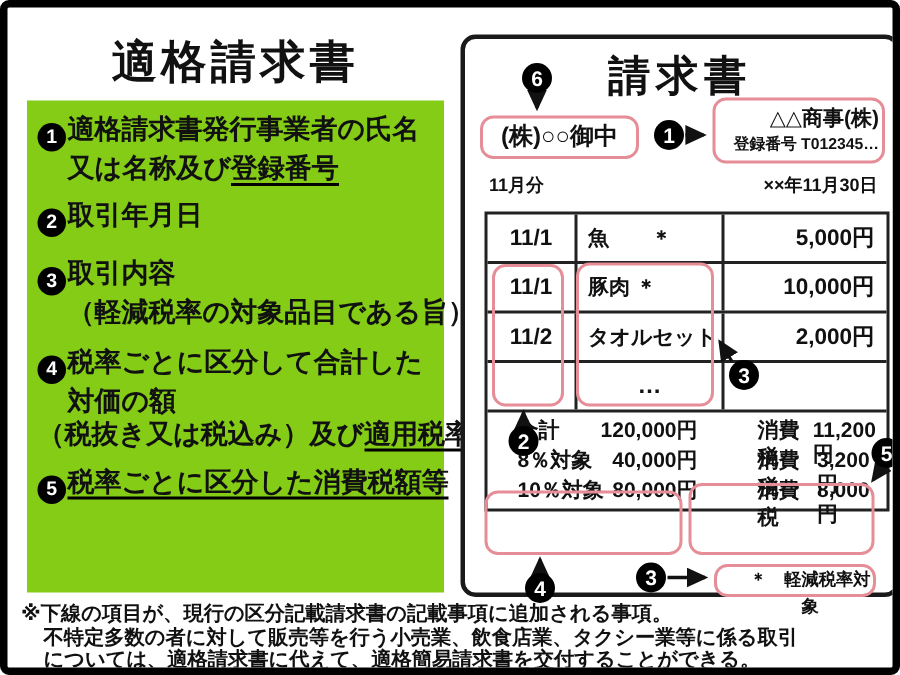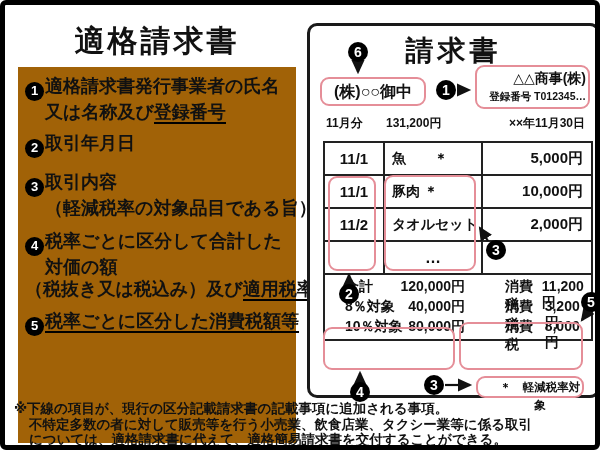--- a/index.html
+++ b/index.html
@@ -4,22 +4,22 @@
 <style>
   html,body{margin:0;padding:0;background:#fff;}
   .page{
     position:relative;width:600px;height:450px;box-sizing:border-box;
     border:5px solid #000;border-radius:6px;background:#fff;overflow:hidden;
     font-family:"Liberation Sans","DejaVu Sans",sans-serif;font-weight:bold;color:#111;
   }
   
   .left-title{position:absolute;left:13px;top:16px;width:278px;text-align:center;
     font-size:30px;letter-spacing:3px;}
-  .gray-panel{position:absolute;left:13px;top:62px;width:278px;height:376px;
-    background:#a16207;}
+  .gray-panel{position:absolute;left:13px;top:62px;width:278px;height:328px;
+    background:#84cc16;}
   .litem{position:absolute;left:7px;font-size:18px;line-height:22px;white-space:nowrap;}
   .litem .cont{padding-left:20px;}
   .litem .cont0{padding-left:0;}
   .lnum{display:inline-flex;width:19px;height:19px;border-radius:50%;background:#000;
     color:#fff;align-items:center;justify-content:center;font-size:13px;
     vertical-align:-3px;margin-right:1px;}
   .u{border-bottom:2px solid #000;}
   
   .invoice{position:absolute;left:302px;top:18px;width:293px;height:375px;
     box-sizing:border-box;border:3px solid #1a1a1a;border-radius:10px;background:#fff;}
@@ -97,21 +97,20 @@
     <div class="inv-title">請求書</div>
 
     <div class="pinkbox recipient">(株)○○御中</div>
 
     <div class="pinkbox supplier">
       <div class="s1">△△商事(株)</div>
       <div class="s2">登録番号 T012345…</div>
     </div>
 
     <div class="period p1">11月分</div>
-    <div class="period p2">131,200円</div>
     <div class="period p3">××年11月30日</div>
 
     <div class="inv-table">
       <div class="trow">
         <div class="tc c1">11/1</div>
         <div class="tc c2">魚　　＊</div>
         <div class="tc c3">5,000円</div>
       </div>
       <div class="trow">
         <div class="tc c1">11/1</div>

